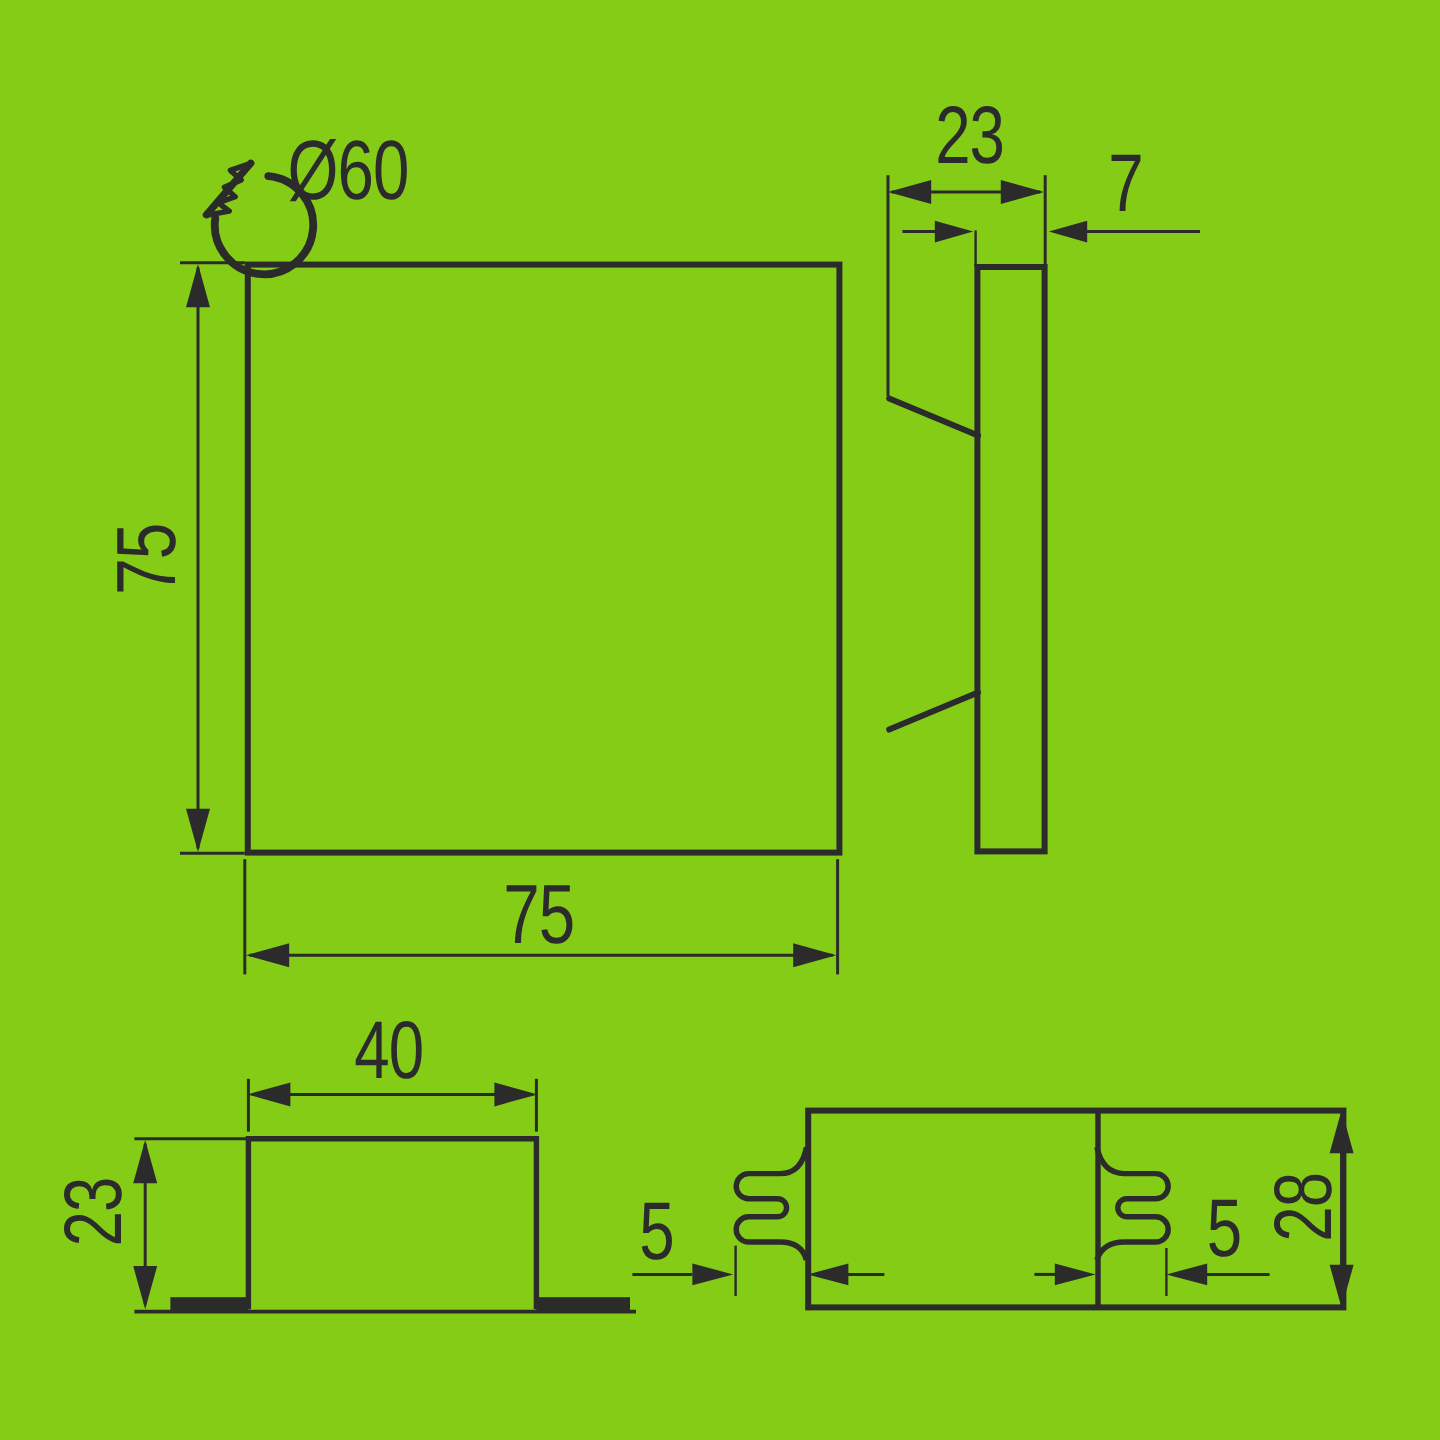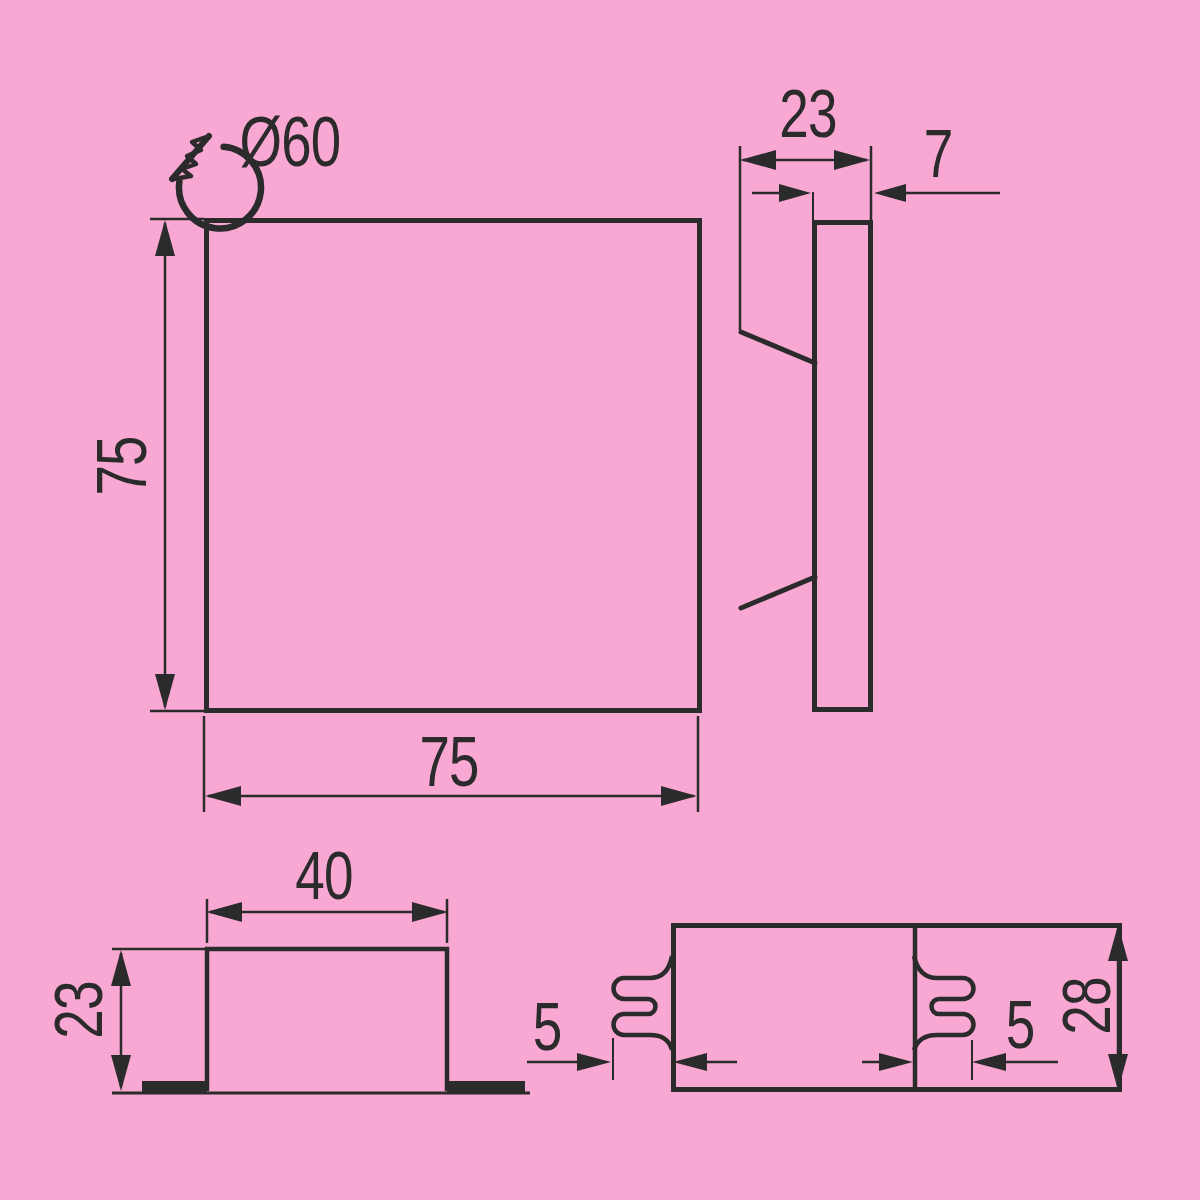--- a/index.html
+++ b/index.html
@@ -1,19 +1,19 @@
 <!DOCTYPE html>
 <html><head>
 <meta charset="utf-8">
 <style>
   html,body{margin:0;padding:0;background:#fff;}
   #canvas{
     position:relative;
     width:1200px;height:1200px;
-    background:#f9a8d4;
+    background:#84cc16;
     font-family:"Liberation Sans",sans-serif;
     overflow:hidden;
   }
   #drawing{position:absolute;left:0;top:0;}
   .dim-label{
     position:absolute;
     color:#2b2b2b;
     font-size:68px;
     line-height:1;
     white-space:nowrap;

